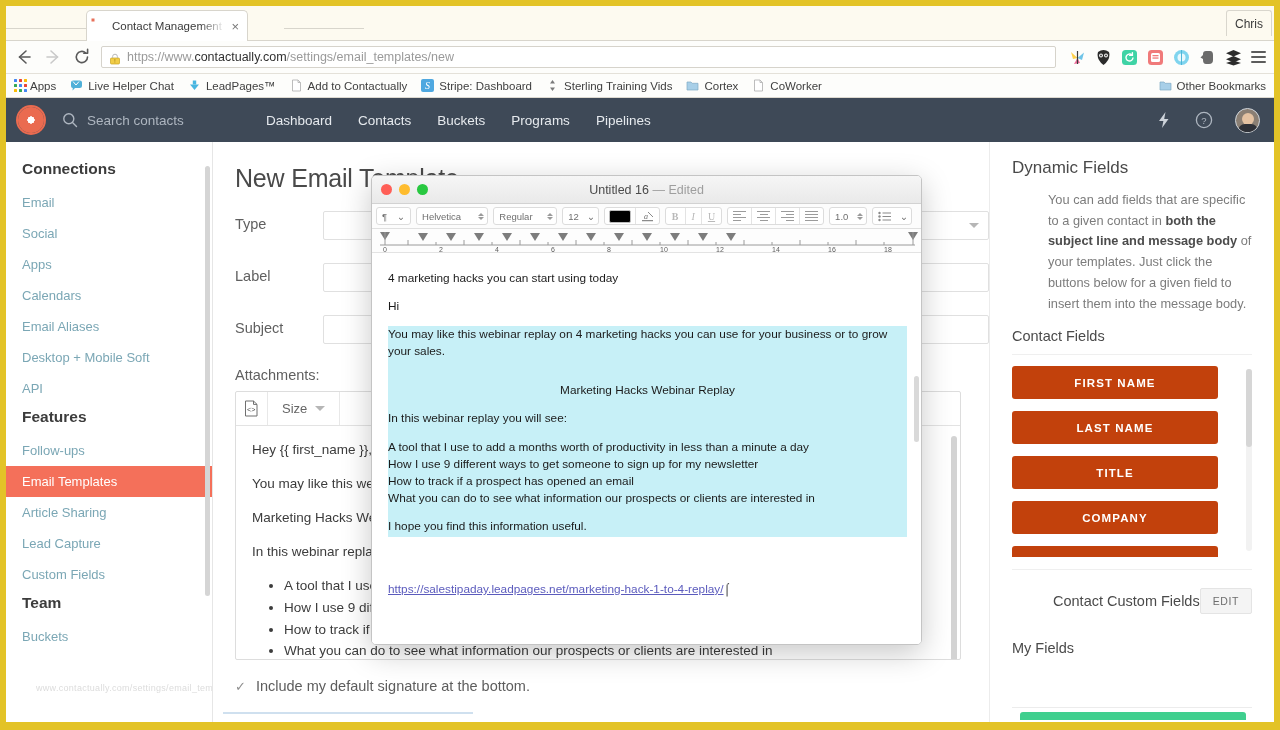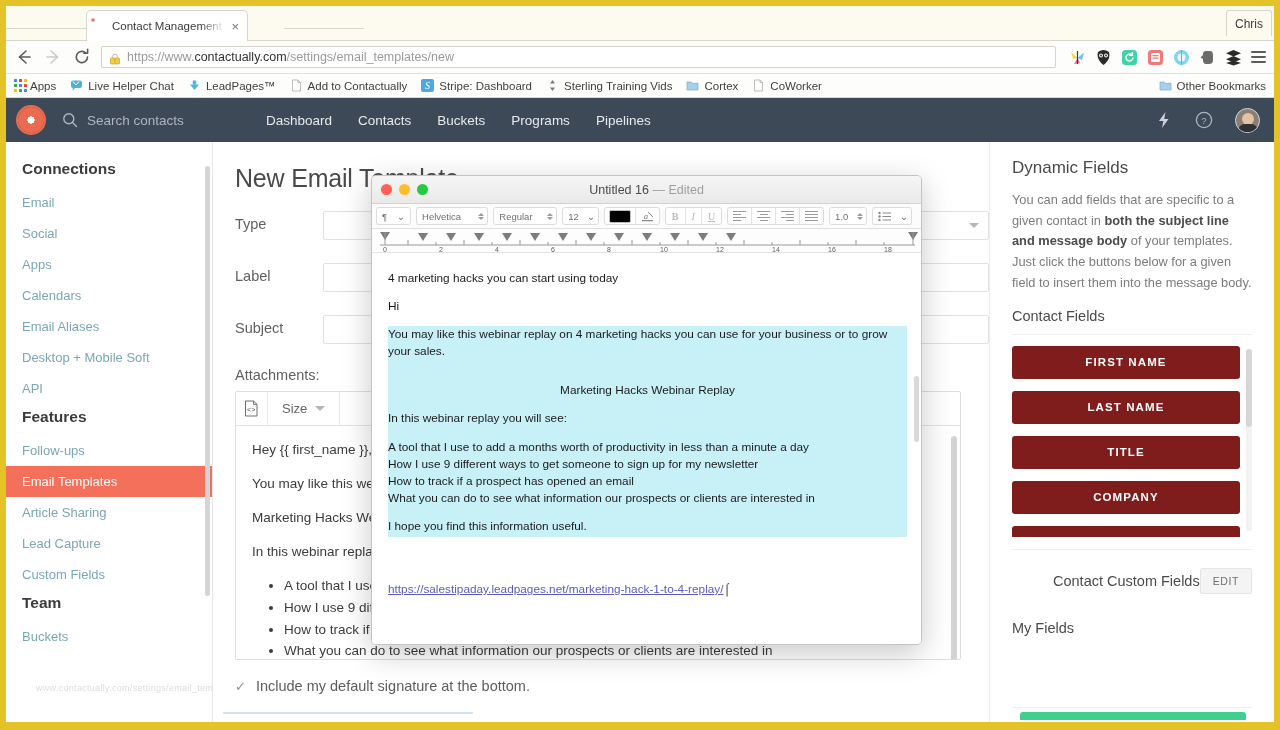--- a/index.html
+++ b/index.html
@@ -182,26 +182,26 @@
   }
   .check { color:#8e8e8e; font-size:13px; }
   .bottom-rule { position:absolute; left:10px; bottom:8px; width:250px; height:2px; background:#cfe0ef;}
 
   
   .rightpanel {
     width:285px; flex:none; border-left:1px solid #ececec; padding:16px 22px 0 22px;
     position:relative; overflow:hidden; background:#fff;
   }
   .rp-title { font-size:17px; color:#4a4a4a; margin-bottom:12px;}
-  .rp-desc { font-size:12.8px; color:#7c7c7c; line-height:1.62; }
+  .rp-desc { font-size:12.8px; color:#7c7c7c; line-height:1.62;margin-left:36px; }
   .rp-desc b { color:#4c4c4c; }
   .rp-sub { font-size:14.5px; color:#4a4a4a; margin:14px 0 10px; }
   .fieldlist { position:relative; border-top:1px solid #efefef; padding-top:11px; height:203px; overflow:hidden;}
   .fbtn {
-    display:block; width:228px; height:33px; background:#7f1d1d; color:#fff;
+    display:block; width:206px; height:33px; background:#c2410c; color:#fff;
     border:none; border-radius:3px; font-size:11.5px; letter-spacing:1.1px;
     font-weight:bold; margin-bottom:12px;
   }
   .fl-scroll { position:absolute; right:0; top:14px; width:6px; height:78px; background:#d6d6d6; border-radius:3px; }
   .fl-track { position:absolute; right:0; top:14px; width:6px; height:182px; background:#f2f2f2; border-radius:3px; }
   .rp-row2 { display:flex; align-items:center; justify-content:flex-end; margin-top:12px; border-top:1px solid #efefef; padding-top:18px;}
   .edit-btn { background:#f4f4f4; border:1px solid #e4e4e4; color:#6d6d6d; font-size:10.5px;
               letter-spacing:.6px; padding:6px 12px; border-radius:2px; }
   .rp-myfields { font-size:14.5px; color:#4a4a4a; margin-top:26px; }
   .rp-bottomline { position:absolute; left:22px; right:22px; bottom:14px; height:1px; background:#ececec;}

